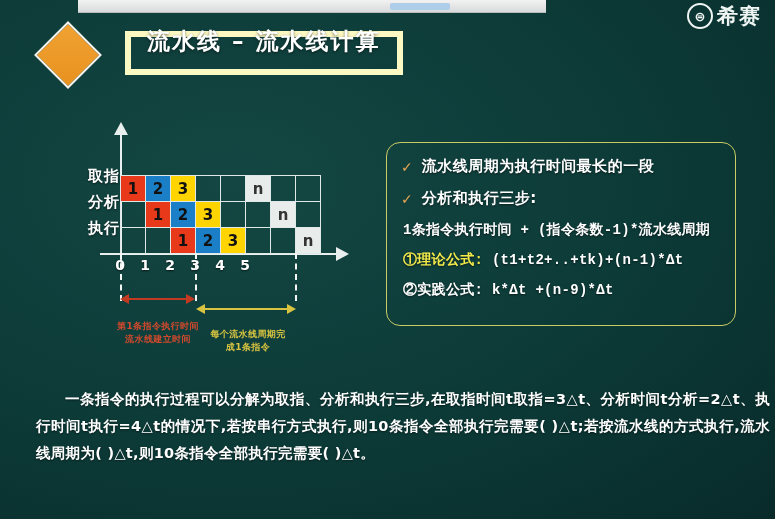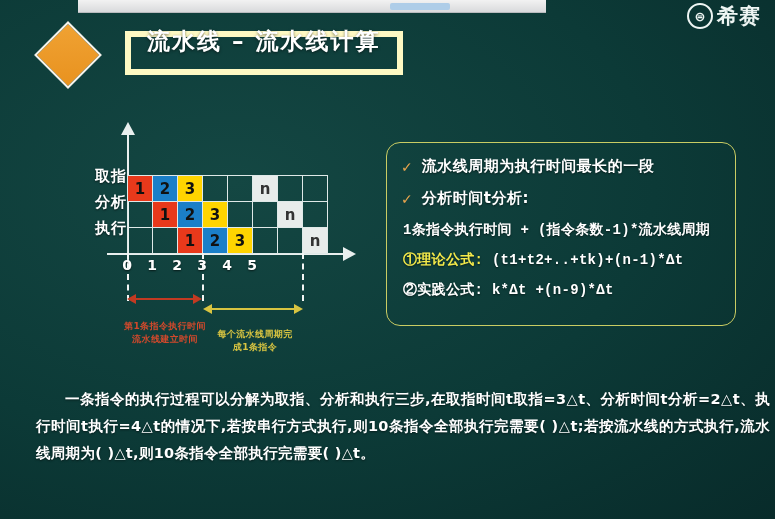--- a/index.html
+++ b/index.html
@@ -53,21 +53,21 @@
     border:6px solid #fef9c3;
     display:flex;align-items:flex-end;
   }
   .title-text{
     color:#ffffff;font-size:23px;font-weight:bold;letter-spacing:2px;
     text-shadow:0 1px 3px rgba(0,0,0,.55);
     white-space:nowrap;
   }
 
   
-  .diagram{position:absolute;left:7px;top:110px;width:380px;height:260px;}
+  .diagram{position:absolute;left:0;top:110px;width:380px;height:260px;}
   .axis-y{
     position:absolute;left:120px;top:22px;width:2px;height:132px;
     background:#e9efee;
   }
   .axis-y-arrow{
     position:absolute;left:114px;top:12px;width:0;height:0;
     border-left:7px solid transparent;border-right:7px solid transparent;
     border-bottom:13px solid #e9efee;
   }
   .axis-x{
@@ -265,21 +265,21 @@
   <div class="m-caption yel">每个流水线周期完<br>成1条指令</div>
 </div>
 
 <div class="panel">
   <div class="bullet">
     <span class="check">✓</span>
     <span class="bullet-text">流水线周期为执行时间最长的一段</span>
   </div>
   <div class="bullet">
     <span class="check">✓</span>
-    <span class="bullet-text">分析时间t分析:</span>
+    <span class="bullet-text">分析和执行三步:</span>
   </div>
   <div class="formula">1条指令执行时间 + (指令条数-1)*流水线周期</div>
   <div class="formula">
     <span class="hl">①理论公式:</span>
     <span>(t1+t2+..+tk)+(n-1)*Δt</span>
   </div>
   <div class="formula">
     <span>②实践公式:</span>
     <span>k*Δt +(n-9)*Δt</span>
   </div>

